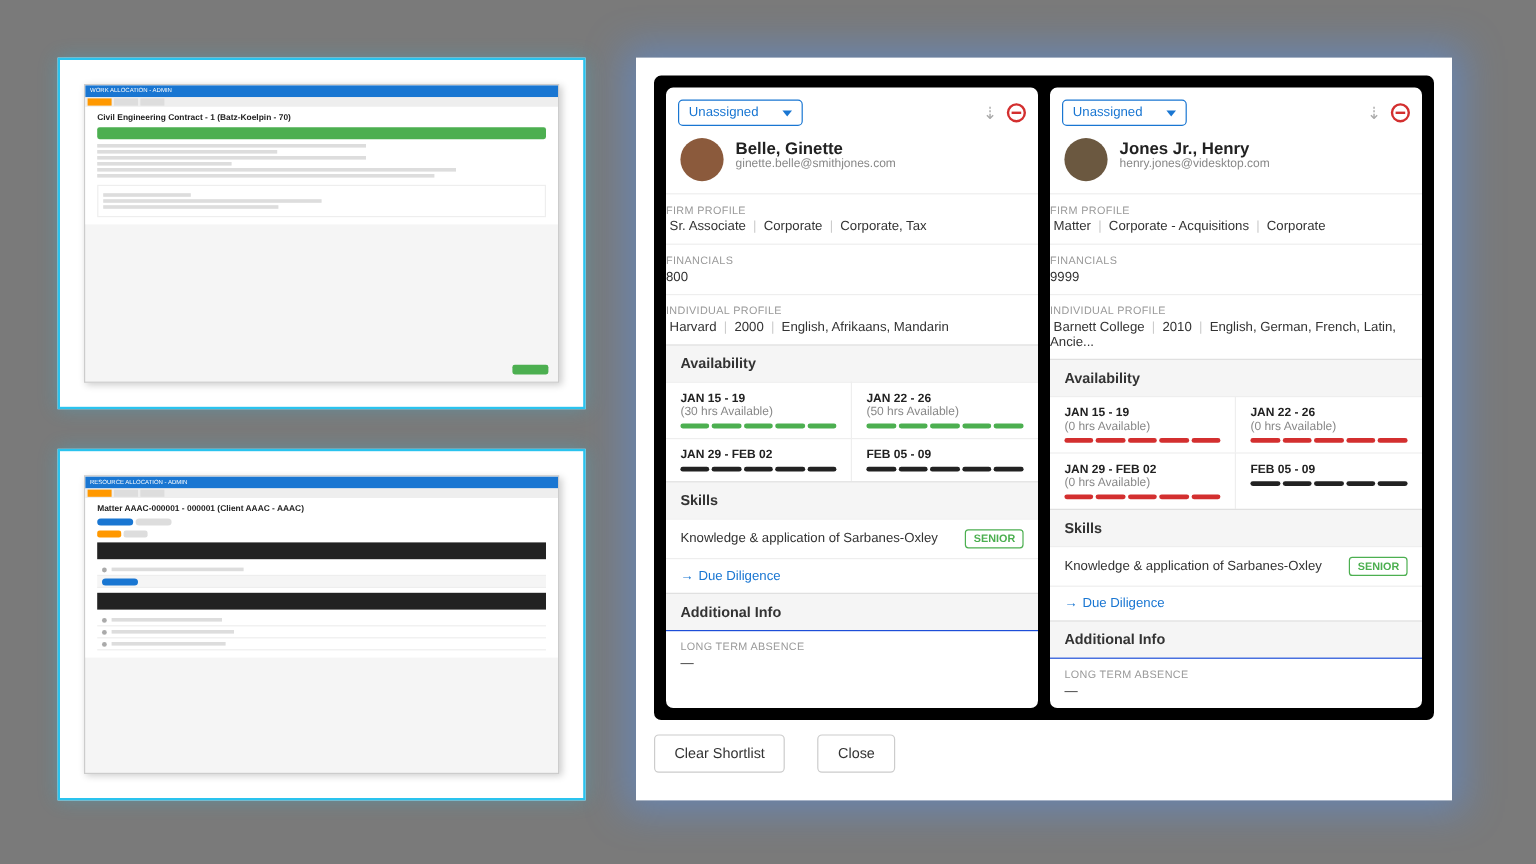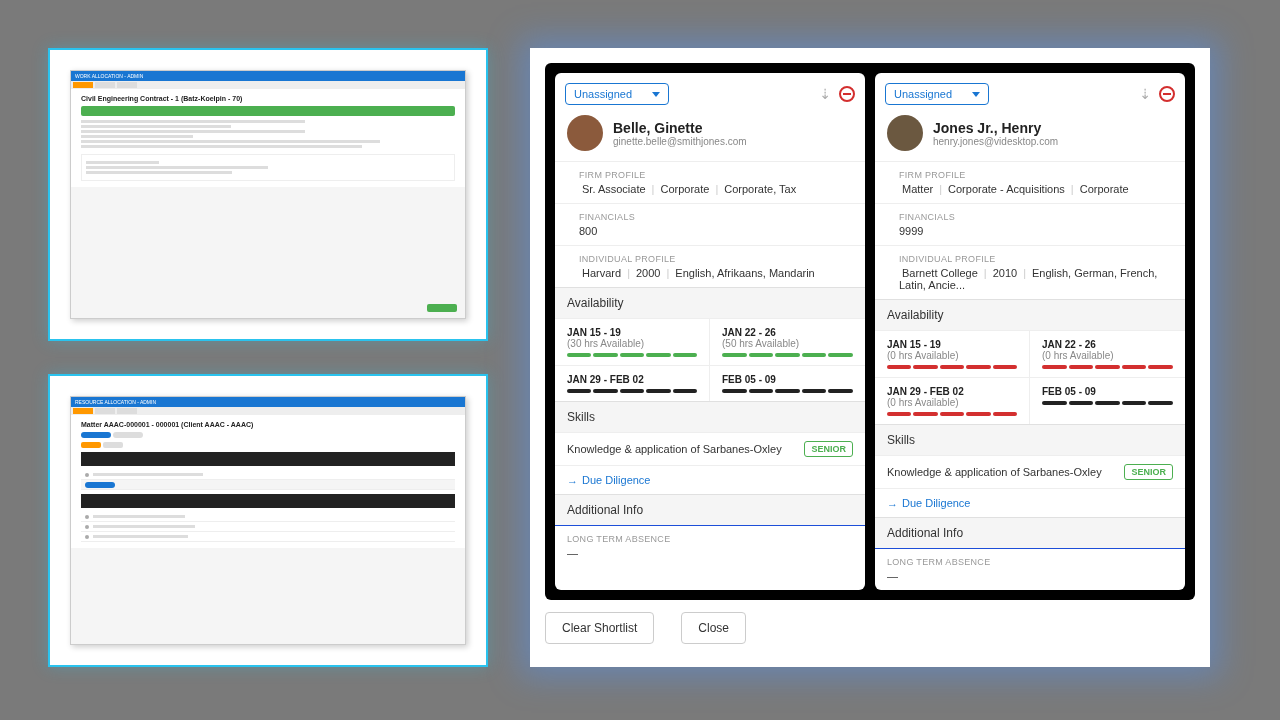--- a/index.html
+++ b/index.html
@@ -28,30 +28,30 @@
 .main-panel{position:absolute;left:530px;top:48px;width:680px;height:619px;background:#fff;box-shadow:0 0 30px 10px rgba(80,150,255,0.4);padding:15px}
 .dark-container{background:#000;border-radius:6px;padding:10px;display:flex;gap:10px}
 .card{background:#fff;border-radius:6px;flex:1;display:flex;flex-direction:column;overflow:hidden;font-size:11px}
 .card-head{padding:10px;display:flex;align-items:center;justify-content:space-between}
 .dropdown{border:1px solid #1976d2;border-radius:4px;padding:4px 8px;font-size:11px;color:#1976d2;display:flex;align-items:center;gap:20px;cursor:pointer}
 .chev{width:0;height:0;border-left:4px solid transparent;border-right:4px solid transparent;border-top:5px solid #1976d2}
 .icons{display:flex;gap:8px;align-items:center}
 .pin{color:#aaa;font-size:14px}
 .remove{width:16px;height:16px;border:2px solid #d32f2f;border-radius:50%;position:relative}
 .remove::after{content:"";position:absolute;top:5px;left:2px;width:8px;height:2px;background:#d32f2f}
-.person{display:flex;align-items:center;gap:10px;padding:0 12px 10px}
+.person{display:flex;align-items:flex-start;gap:10px;padding:0 12px 10px}
 .avatar{width:36px;height:36px;border-radius:50%;background:#8b5a3c;flex-shrink:0}
 .avatar.a2{background:#6b5840}
 .pname{font-size:14px;font-weight:bold;color:#222}
 .pemail{font-size:10px;color:#888}
-.section{padding:8px 24px;border-top:1px solid #eee}
+.section{padding:8px 0;border-top:1px solid #eee}
 .lbl{font-size:9px;color:#999;text-transform:uppercase;letter-spacing:0.3px;margin-bottom:3px}
 .val{font-size:11px;color:#333}
 .val span{color:#ccc;margin:12px 3px}
-.section-h{background:#f5f5f5;padding:8px 12px;font-size:12px;font-weight:normal;color:#333;border-top:1px solid #e0e0e0}
+.section-h{background:#f5f5f5;padding:8px 12px;font-size:12px;font-weight:bold;color:#333;border-top:1px solid #e0e0e0}
 .avail-grid{display:grid;grid-template-columns:1fr 1fr}
 .avail-cell{padding:8px 12px;border-top:1px solid #eee;border-right:1px solid #eee}
 .avail-cell:nth-child(2n){border-right:none}
 .adate{font-size:10px;font-weight:bold;color:#222}
 .ahrs{font-size:10px;color:#888}
 .bars{display:flex;gap:2px;margin-top:4px}
 .bar{height:4px;flex:1;border-radius:2px}
 .bg{background:#4caf50}
 .br{background:#d32f2f}
 .bk{background:#222}

